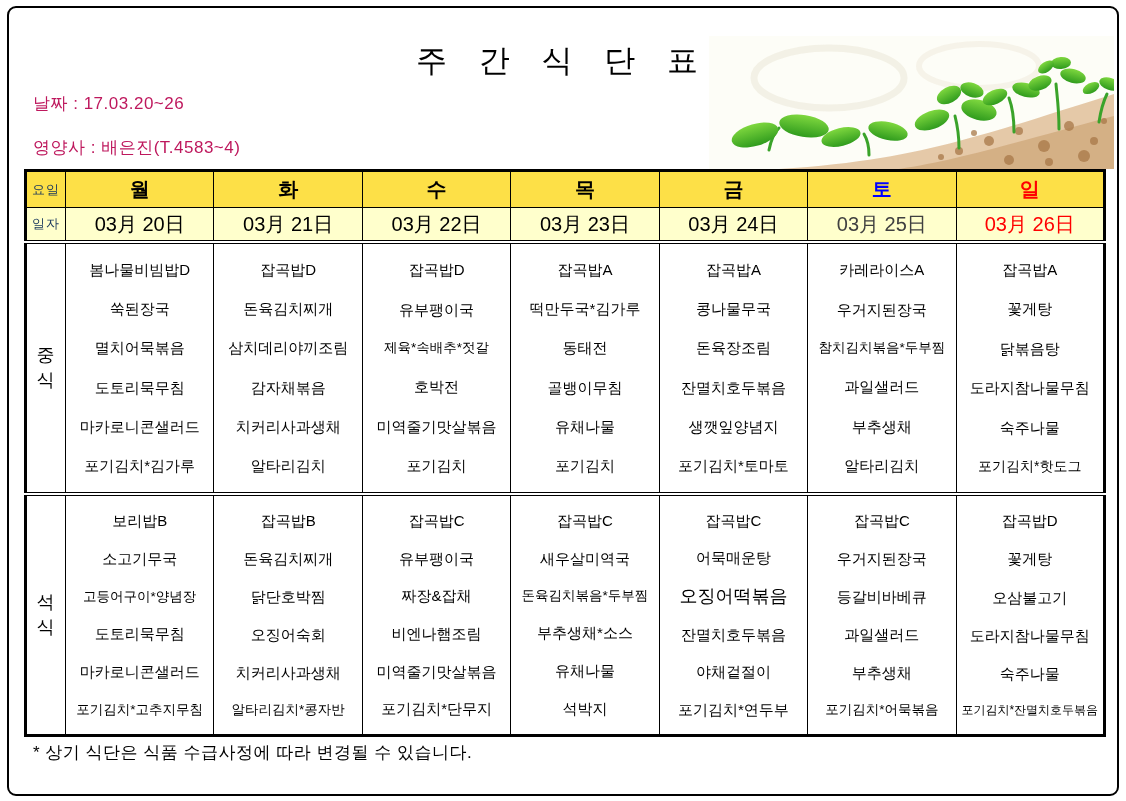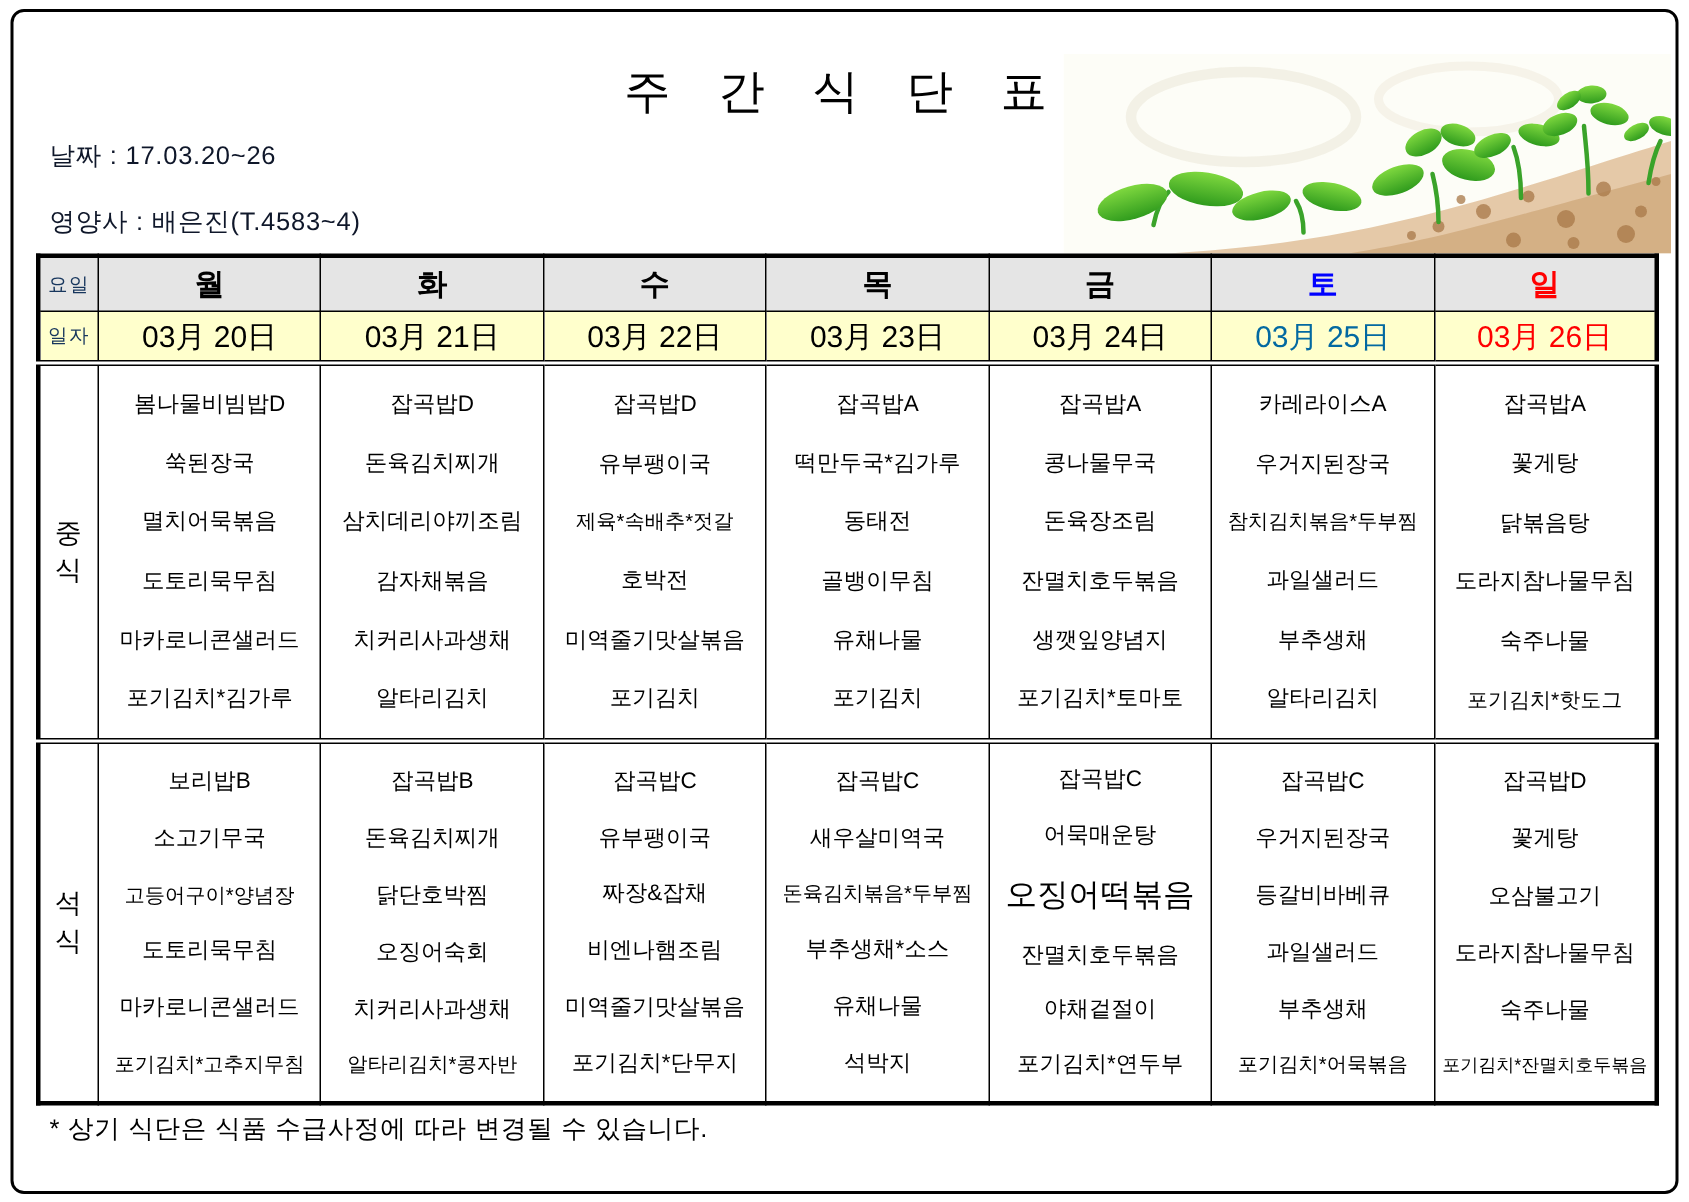--- a/index.html
+++ b/index.html
@@ -1,28 +1,28 @@
 <!DOCTYPE html>
 <html><head>
 <meta charset="utf-8">
 <style>
   html,body{margin:0;padding:0;background:#fff;width:1126px;height:801px;overflow:hidden;
     font-family:"Liberation Sans","DejaVu Sans",sans-serif;-webkit-font-smoothing:antialiased;}
   .page{position:absolute;left:7px;top:6px;width:1108px;height:786px;border:2px solid #000;
     border-radius:9px;background:#fff;text-decoration:underline;}
   .title{position:absolute;top:32px;left:0;width:100%;text-align:center;
     font-family:"Liberation Serif","DejaVu Serif",serif;font-size:31px;letter-spacing:12px;color:#000;}
-  .meta{position:absolute;left:24px;font-size:17px;color:#0f172a;letter-spacing:0.5px;}
+  .meta{position:absolute;left:24px;font-size:17px;color:#be185d;letter-spacing:0.5px;}
   .meta.date{top:84px;}
   .meta.nutri{top:128px;}
   .sprouts{position:absolute;right:3px;top:28px;}
   .menu-table{position:absolute;left:15px;top:161px;width:1082px;border-collapse:collapse;
     table-layout:fixed;border:3px solid #000;}
   .menu-table td{border:1px solid #000;text-align:center;vertical-align:middle;padding:0;overflow:hidden;}
-  .day-row td{height:35px;background:#e5e5e5;font-size:20px;font-weight:bold;}
+  .day-row td{height:35px;background:#fde047;font-size:20px;font-weight:bold;}
   .date-row td{height:32px;background:#FFFFCC;font-size:20px;border-bottom:4px double #000;}
   td.corner{font-size:13px;font-weight:normal;color:#17365D;letter-spacing:1px;}
   .lunch-row td{height:248px;border-bottom:4px double #000;}
   .dinner-row td{height:238px;}
   td.meal-label{font-size:18px;color:#000;white-space:pre-line;line-height:1.4;letter-spacing:1px;}
   .menu-list{display:flex;flex-direction:column;justify-content:space-around;height:100%;padding:6px 1px;box-sizing:border-box;}
   .menu-item{line-height:1.05;color:#000;white-space:nowrap;}
   .footnote{position:absolute;left:24px;top:733px;font-size:17px;color:#000;letter-spacing:0.5px;}
 </style>
 </head>
@@ -111,21 +111,21 @@
           <td class="day-name" style="color: rgb(0, 0, 255);">토</td>
           <td class="day-name" style="color: rgb(255, 0, 0);">일</td>
         </tr>
         <tr class="date-row">
           <td class="corner">일자</td>
           <td class="date-cell" style="color: rgb(0, 0, 0);">03月 20日</td>
           <td class="date-cell" style="color: #000000;">03月 21日</td>
           <td class="date-cell" style="color: rgb(0, 0, 0);">03月 22日</td>
           <td class="date-cell" style="color: rgb(0, 0, 0);">03月 23日</td>
           <td class="date-cell" style="color: rgb(0, 0, 0);">03月 24日</td>
-          <td class="date-cell" style="color: #0369a1;">03月 25日</td>
+          <td class="date-cell" style="color: #404040;">03月 25日</td>
           <td class="date-cell" style="color: rgb(255, 0, 0);">03月 26日</td>
         </tr>
         <tr class="lunch-row">
           <td class="meal-label">중
 식</td>
           <td class="menu-cell">
             <div class="menu-list">
               <div class="menu-item" style="font-size: 15px;">봄나물비빔밥D</div>
               <div class="menu-item" style="font-size: 15px;">쑥된장국</div>
               <div class="menu-item" style="font-size: 15px;">멸치어묵볶음</div>
@@ -235,21 +235,21 @@
               <div class="menu-item" style="font-size: 13.5px;">돈육김치볶음*두부찜</div>
               <div class="menu-item" style="font-size: 15px;">부추생채*소스</div>
               <div class="menu-item" style="font-size: 15px;">유채나물</div>
               <div class="menu-item" style="font-size: 15px;">석박지</div>
             </div>
           </td>
           <td class="menu-cell">
             <div class="menu-list">
               <div class="menu-item" style="font-size: 15px;">잡곡밥C</div>
               <div class="menu-item" style="font-size: 15px;">어묵매운탕</div>
-              <div class="menu-item" style="font-size: 21px;">오징어떡볶음</div>
+              <div class="menu-item" style="font-size: 18px;">오징어떡볶음</div>
               <div class="menu-item" style="font-size: 15px;">잔멸치호두볶음</div>
               <div class="menu-item" style="font-size: 15px;">야채겉절이</div>
               <div class="menu-item" style="font-size: 15px;">포기김치*연두부</div>
             </div>
           </td>
           <td class="menu-cell">
             <div class="menu-list">
               <div class="menu-item" style="font-size: 15px;">잡곡밥C</div>
               <div class="menu-item" style="font-size: 15px;">우거지된장국</div>
               <div class="menu-item" style="font-size: 15px;">등갈비바베큐</div>

